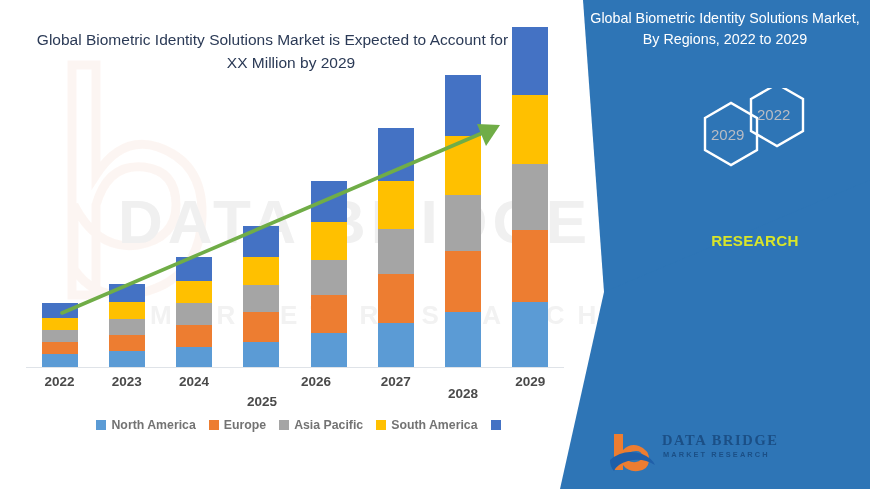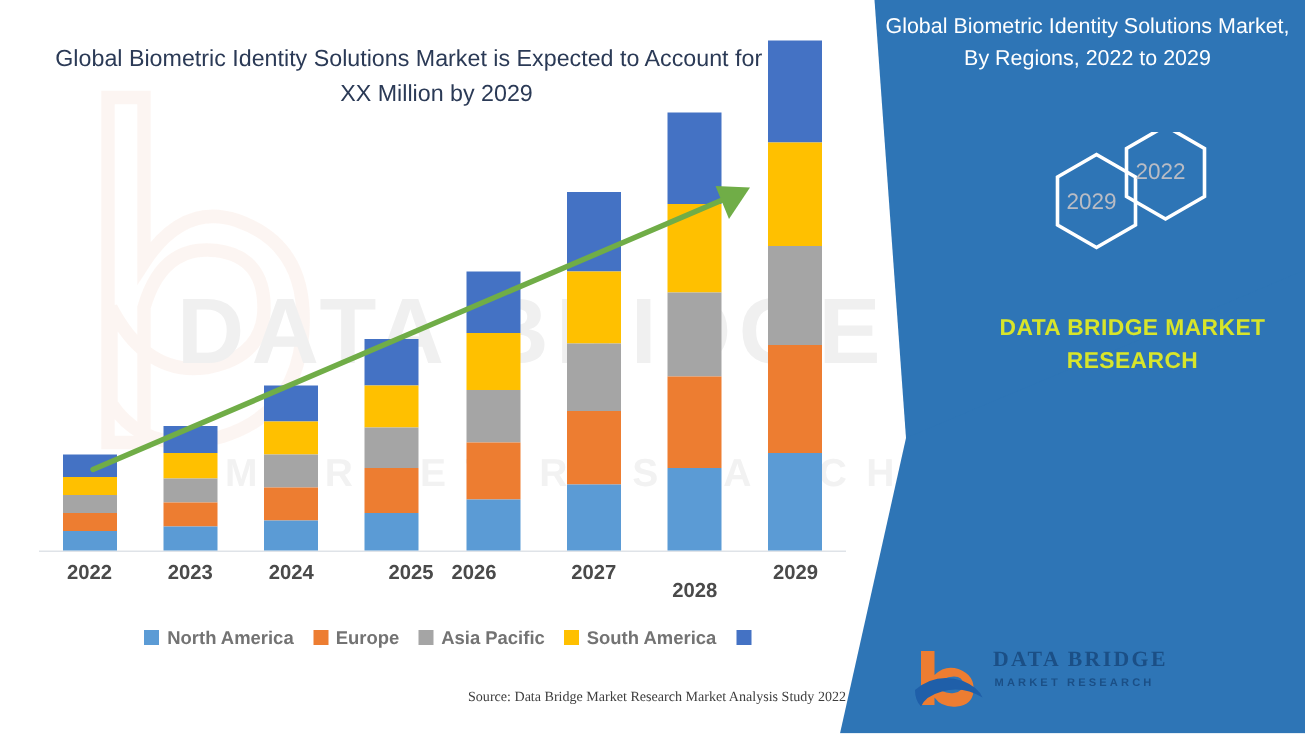--- a/index.html
+++ b/index.html
@@ -145,21 +145,21 @@
 
     <svg class="arrow" viewBox="0 0 596 400">
       <line x1="62" y1="313" x2="487" y2="131" stroke="#70AD47" stroke-width="3.6" stroke-linecap="round"></line>
       <polygon points="500,125 477,124 486,146" fill="#70AD47"></polygon>
     </svg>
 
     <div class="xlabels" id="xlabels">
         <div class="xlab" style="left: -1.375px;">2022</div>
         <div class="xlab" style="left: 65.875px;">2023</div>
         <div class="xlab" style="left: 133.125px;">2024</div>
-        <div class="xlab" style="left: 213px;">2025</div>
+        <div class="xlab" style="left: 201px; margin-top: 20px;">2025</div>
         <div class="xlab" style="left: 255px;">2026</div>
         <div class="xlab" style="left: 334.875px;">2027</div>
         <div class="xlab" style="left: 402.125px; margin-top: 12px;">2028</div>
         <div class="xlab" style="left: 469.375px;">2029</div>
       </div>
   </div>
 
   <div class="legend" id="legend">
       <div class="leg-item">
         <span class="leg-sw" style="background: rgb(91, 155, 213);"></span>
@@ -175,35 +175,34 @@
       </div>
       <div class="leg-item">
         <span class="leg-sw" style="background: rgb(255, 192, 0);"></span>
         <span class="leg-tx">South America</span>
       </div>
       <div class="leg-item">
         <span class="leg-sw" style="background: rgb(68, 114, 196);"></span>
       </div>
     </div>
 
-  <div class="footer-src">Source: Data Bridge Market Research Market Analysis Study 2022</div>
 
   <div class="panel-title">Global Biometric Identity Solutions Market, By Regions, 2022 to 2029</div>
 
   <div class="hexes">
     <svg width="200" height="110" viewBox="0 0 200 110">
       <polygon points="40,30 66,15 92,30 92,62 66,77 40,62" fill="none" stroke="#ffffff" stroke-width="2.4"></polygon>
       <polygon points="86,11 112,-4 138,11 138,43 112,58 86,43" fill="none" stroke="#ffffff" stroke-width="2.4"></polygon>
     </svg>
     <div class="hex-label" style="left:46px;top:38px;">2029</div>
     <div class="hex-label" style="left:92px;top:18px;">2022</div>
   </div>
 
   <div class="dbmr">
-    <span>DATA BRIDGE MARKET</span><br>
+    <br>
     <span>RESEARCH</span>
   </div>
 
   <div class="logo">
     <svg width="50" height="44" viewBox="0 0 50 44">
       <path d="M6 4 L15 4 L15 20 Q22 13 31 16 Q42 20 41 31 Q40 40 30 41 Q20 42 15 35 L15 26 Q20 33 28 32 Q34 31 34 26 Q34 21 28 21 Q20 21 15 28 L15 40 L6 40 Z" fill="#ED7D31"></path>
       <path d="M2 30 Q16 18 34 24 Q44 28 47 35 Q34 27 20 31 Q9 34 6 41 Q2 37 2 30 Z" fill="#1F5FA9"></path>
     </svg>
     <div class="logo-main">DATA BRIDGE</div>
     <div class="logo-sub">MARKET RESEARCH</div>

